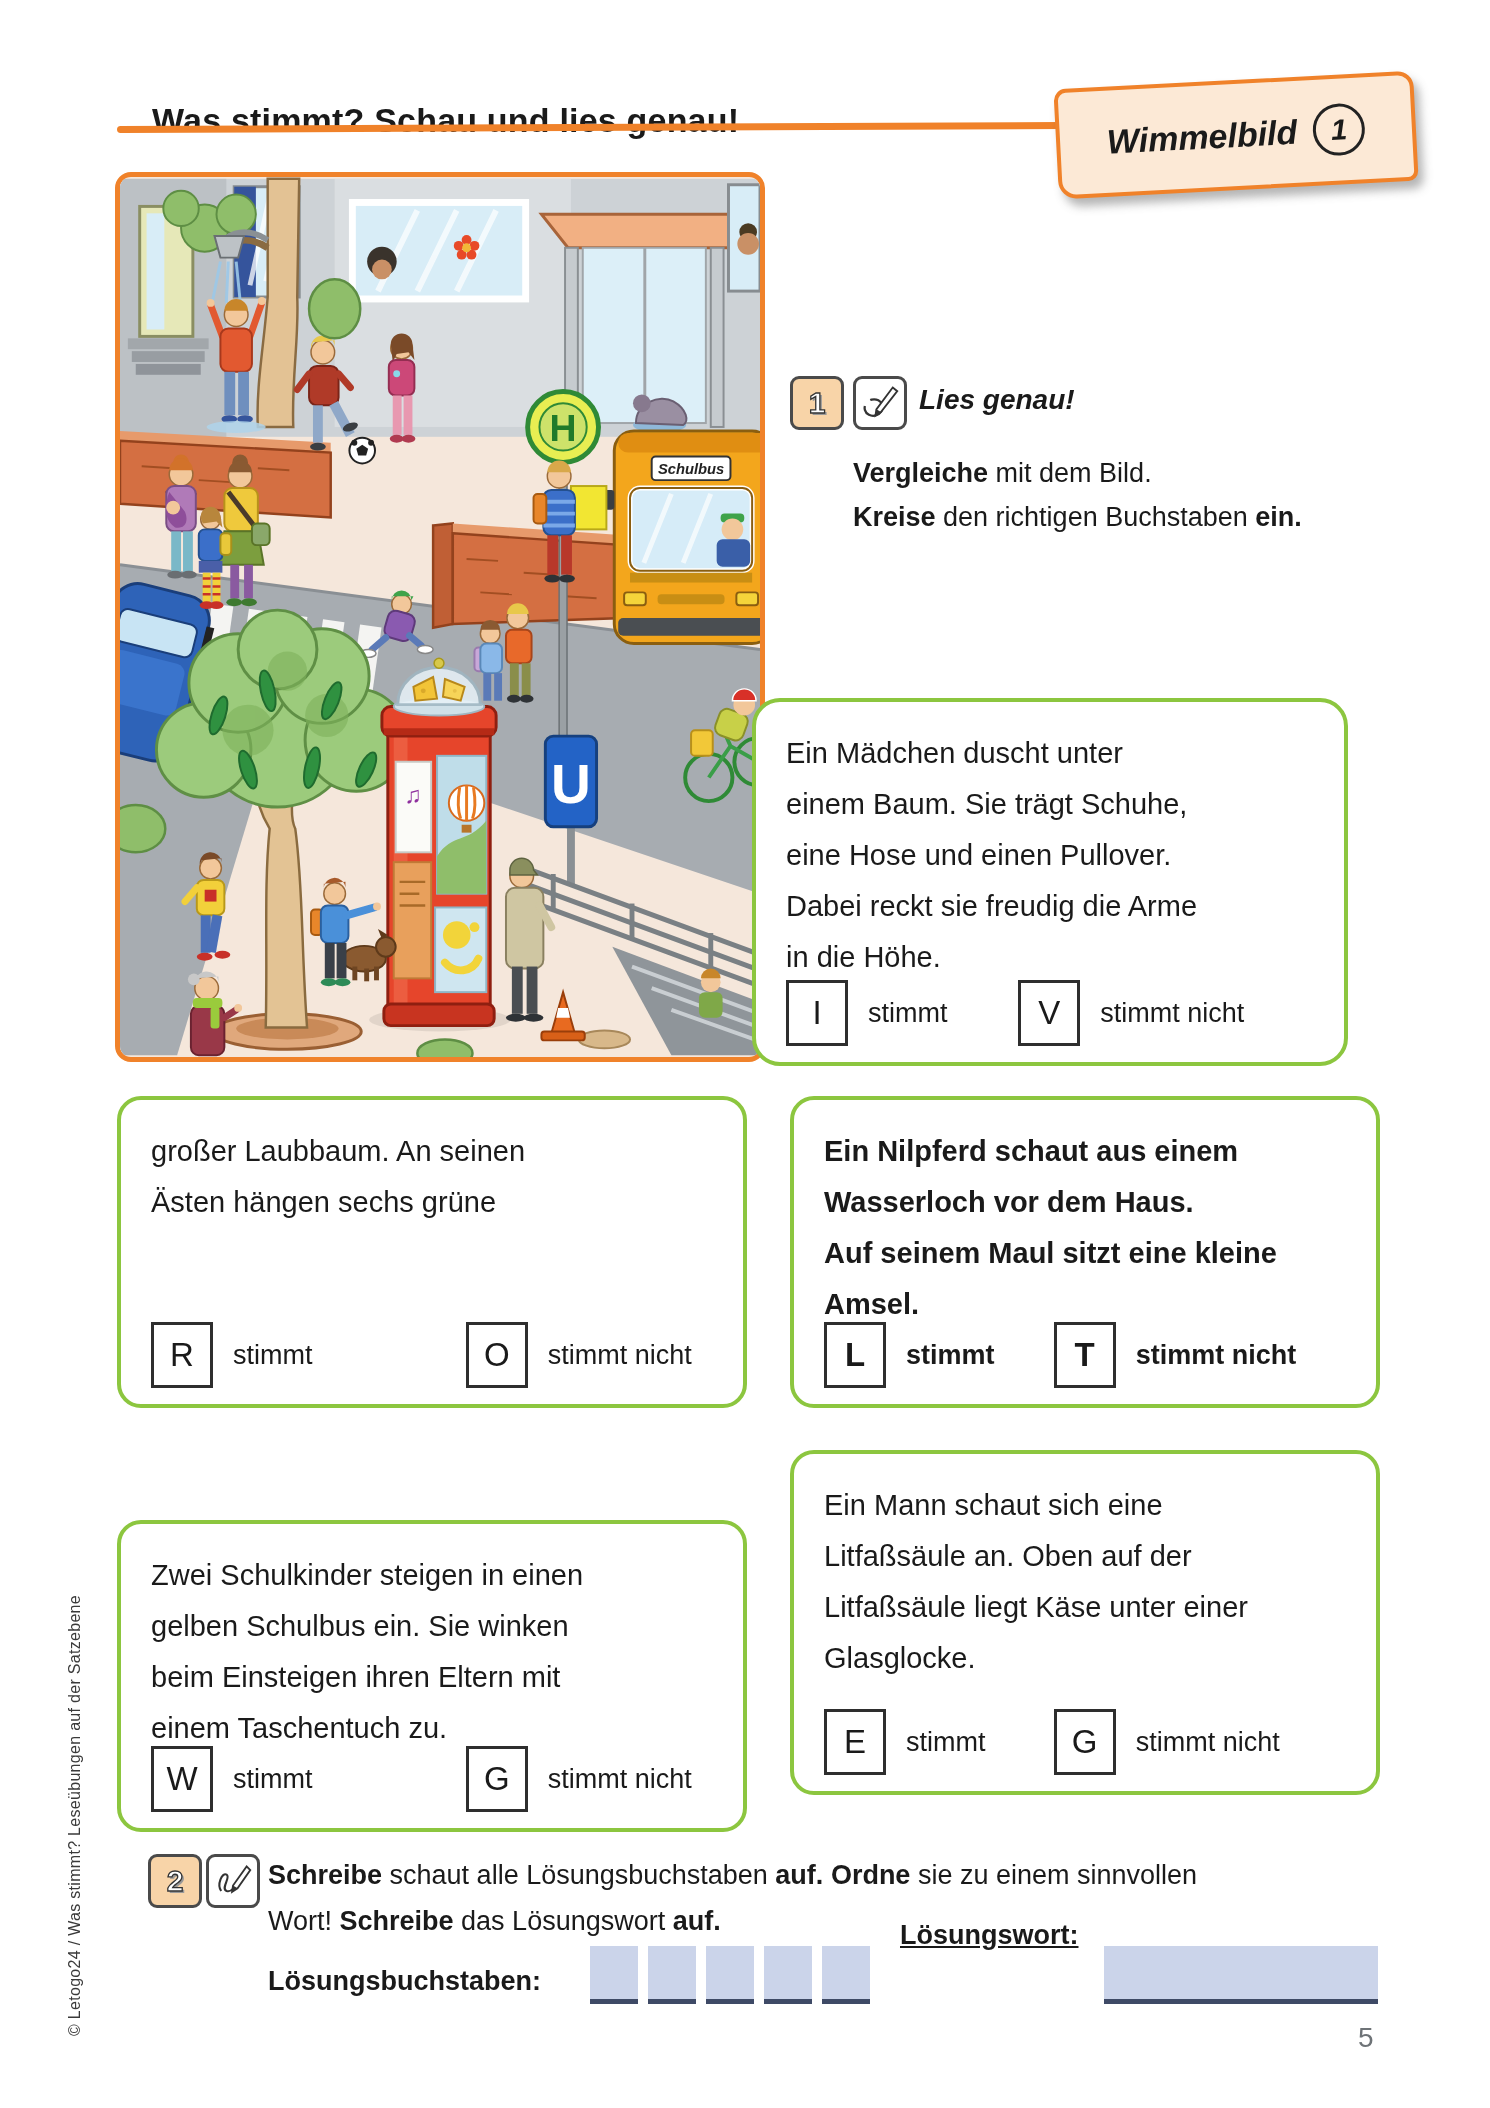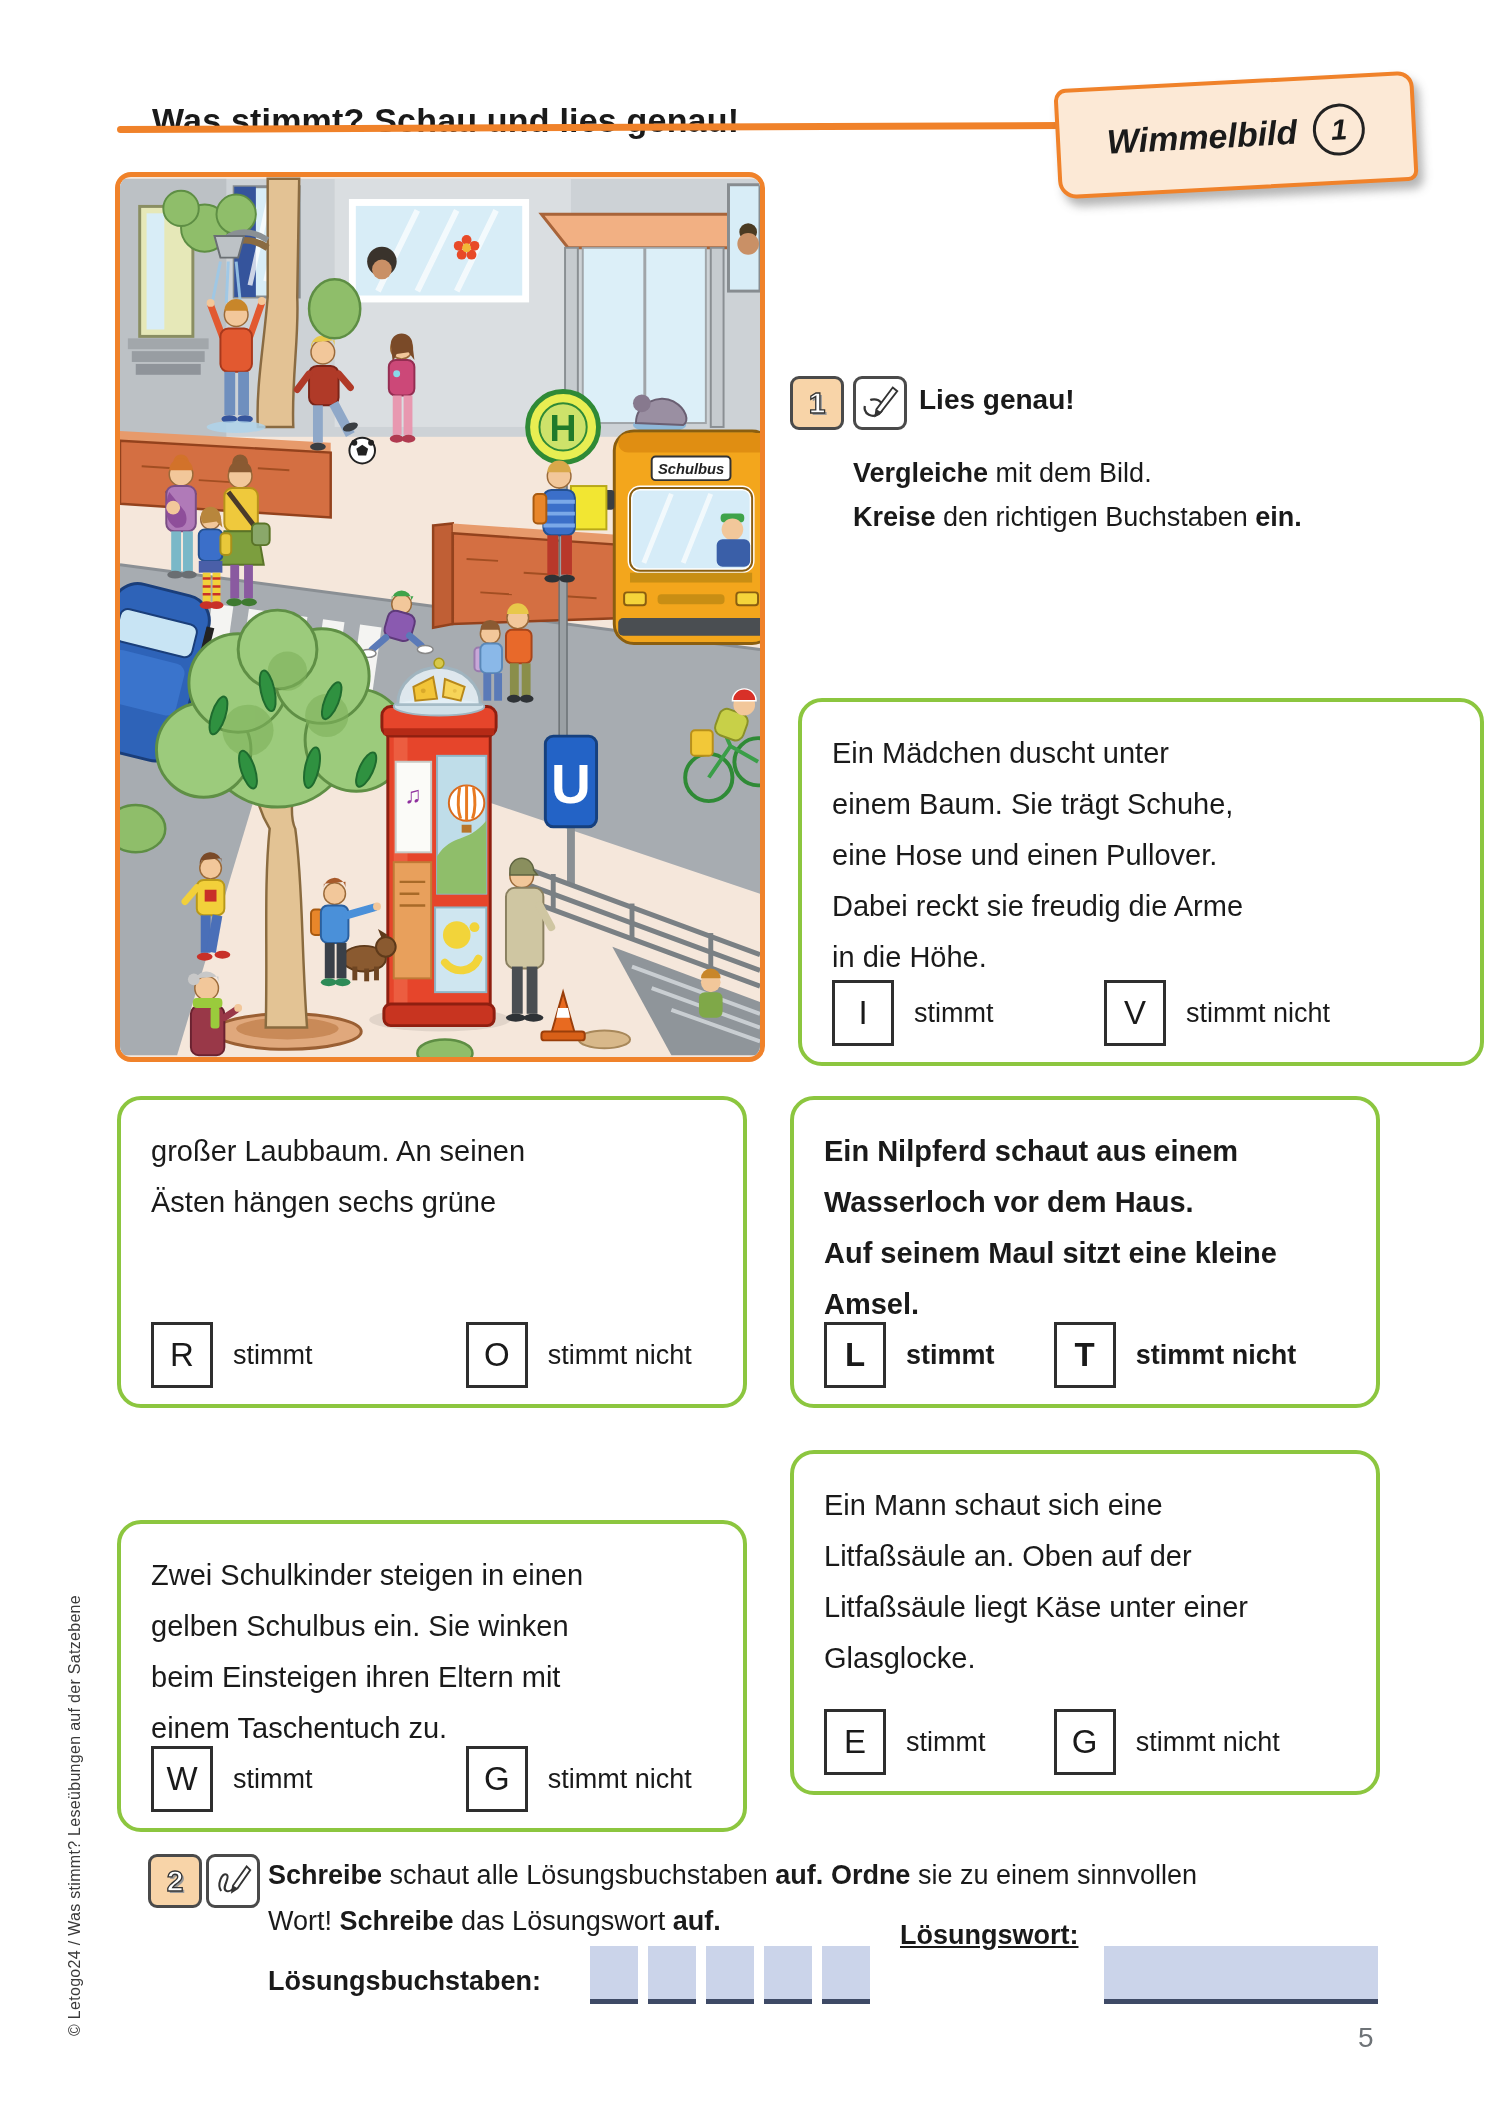--- a/index.html
+++ b/index.html
@@ -22,28 +22,28 @@
   .illustration svg{display:block;}
   svg text{font-family:"Liberation Sans",sans-serif;}
   
   .tasknum{position:absolute;width:48px;height:48px;background:#F8D4A8;border:3px solid #4A4A4A;border-radius:9px;
        display:flex;align-items:center;justify-content:center;font-size:30px;font-weight:bold;color:#fff;
        -webkit-text-stroke:1.3px #333;text-shadow:2px 2px 0 #999;}
   .taskicon{position:absolute;width:48px;height:48px;background:#fff;border:3px solid #4A4A4A;border-radius:9px;
        display:flex;align-items:center;justify-content:center;}
   #task1-num{left:790px;top:376px;}
   #task1-icon{left:853px;top:376px;}
-  .task1-heading{position:absolute;left:919px;top:384px;font-size:28px;font-weight:bold;}
+  .task1-heading{position:absolute;left:919px;top:384px;font-size:28px;font-weight:bold;font-style:italic;}
   .task-line{position:absolute;font-size:27px;}
   #t1-line1{left:853px;top:458px;}
   #t1-line2{left:853px;top:502px;}
   
   .statement-box{position:absolute;border:4px solid #8CC63F;border-radius:24px;box-sizing:border-box;
        padding:26px 30px;background:#fff;}
-  .s0{left:798px;top:698px;width:686px;height:368px;}
+  .s0{left:752px;top:698px;width:596px;height:368px;border-radius:28px;}
   .s1{left:117px;top:1096px;width:630px;height:312px;}
   .s2{left:790px;top:1096px;width:590px;height:312px;font-weight:bold;}
   .s3{left:117px;top:1520px;width:630px;height:312px;}
   .s4{left:790px;top:1450px;width:590px;height:345px;}
   .statement-text div{font-size:29px;line-height:51px;}
   .answer-row{position:absolute;left:30px;right:30px;bottom:20px;height:62px;}
   .answer-group{position:absolute;top:0;display:flex;align-items:center;}
   .answer-group.first{left:0;}
   .col-left .answer-group.second{left:56%;}
   .col-right .answer-group.second{left:44%;}

